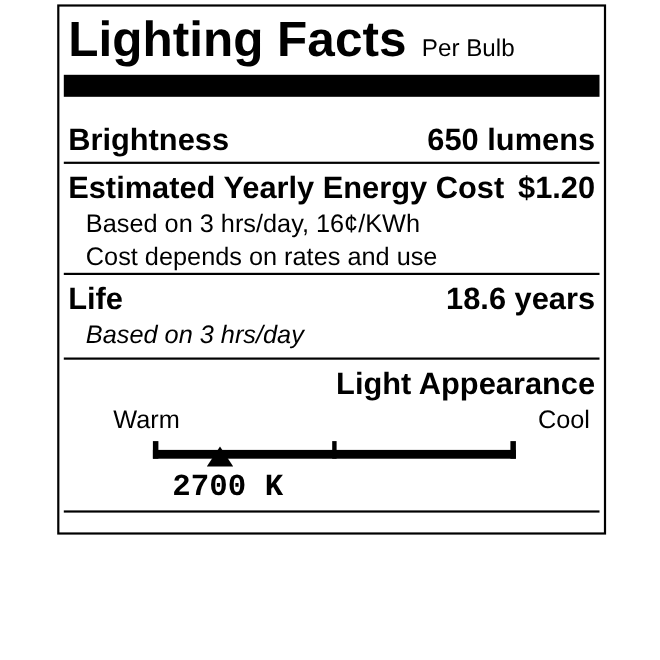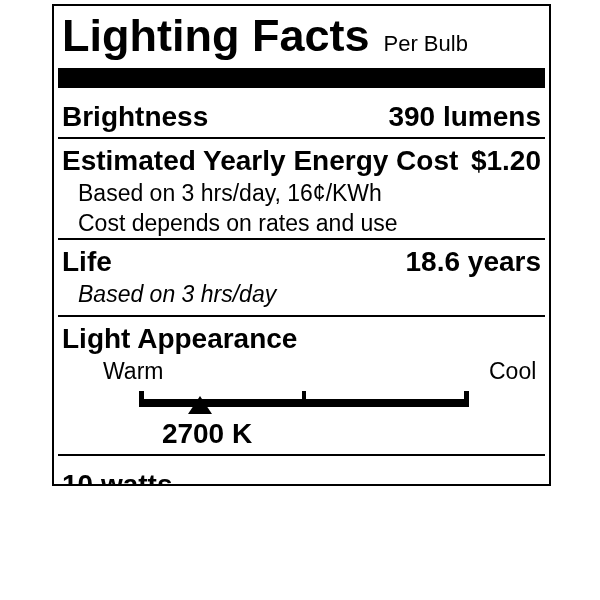--- a/index.html
+++ b/index.html
@@ -50,39 +50,40 @@
     border-top: 2px solid #000000;
     margin: 0 4px;
   }
   .row {
     display: flex;
     justify-content: space-between;
     align-items: baseline;
     font-size: 28px;
     font-weight: bold;
     line-height: 34px;
-    padding: 12px 8px 0 8px;
+    padding: 22px 8px 0 8px;
   }
   .row.tight { padding-top: 5px; }
   .row-label { white-space: nowrap; }
   .row-value { white-space: nowrap; text-align: right; }
   .note {
     font-size: 23px;
     font-weight: normal;
     line-height: 30px;
     padding: 0 8px 0 24px;
     white-space: nowrap;
   }
   .pad-bottom-3 { padding-bottom: 3px; }
   .pad-bottom-6 { padding-bottom: 6px; font-style: italic; }
   .section-heading {
     font-size: 28px;
     font-weight: bold;
     line-height: 34px;
     padding: 5px 8px 0 8px;
+    text-align: right;
   }
   .scale {
     position: relative;
     height: 96px;
     margin-bottom: 2px;
   }
   .scale-end-label {
     position: absolute;
     top: 2px;
     font-size: 23px;
@@ -142,21 +143,21 @@
 
   <div class="title-row">
     <span class="title">Lighting Facts</span>
     <span class="subtitle">Per Bulb</span>
   </div>
 
   <div class="black-bar"></div>
 
   <div class="row pad-bottom-3">
     <span class="row-label">Brightness</span>
-    <span class="row-value">390 lumens</span>
+    <span class="row-value">650 lumens</span>
   </div>
 
   <div class="divider"></div>
 
   <div>
     <div class="row tight">
       <span class="row-label">Estimated Yearly Energy Cost</span>
       <span class="row-value">$1.20</span>
     </div>
     <div class="note">Based on 3 hrs/day, 16¢/KWh</div>
@@ -178,21 +179,21 @@
   <div>
     <div class="section-heading">Light Appearance</div>
     <div class="scale">
       <span class="scale-end-label scale-warm">Warm</span>
       <span class="scale-end-label scale-cool">Cool</span>
       <div class="scale-cap scale-cap-left"></div>
       <div class="scale-bar"></div>
       <div class="scale-tick-mid"></div>
       <div class="scale-cap scale-cap-right"></div>
       <div class="scale-marker" style="left: 134.05px;"></div>
-      <div class="kelvin" style="left: 153.05px;">2700 K</div>
+      <div class="kelvin" style="left: 153.05px; font-family: Liberation Mono, monospace;">2700 K</div>
     </div>
   </div>
 
   <div class="divider"></div>
 
   <div class="row pad-bottom-3">
     <span class="row-value">10 watts</span>
   </div>
 
   <div class="divider"></div>

